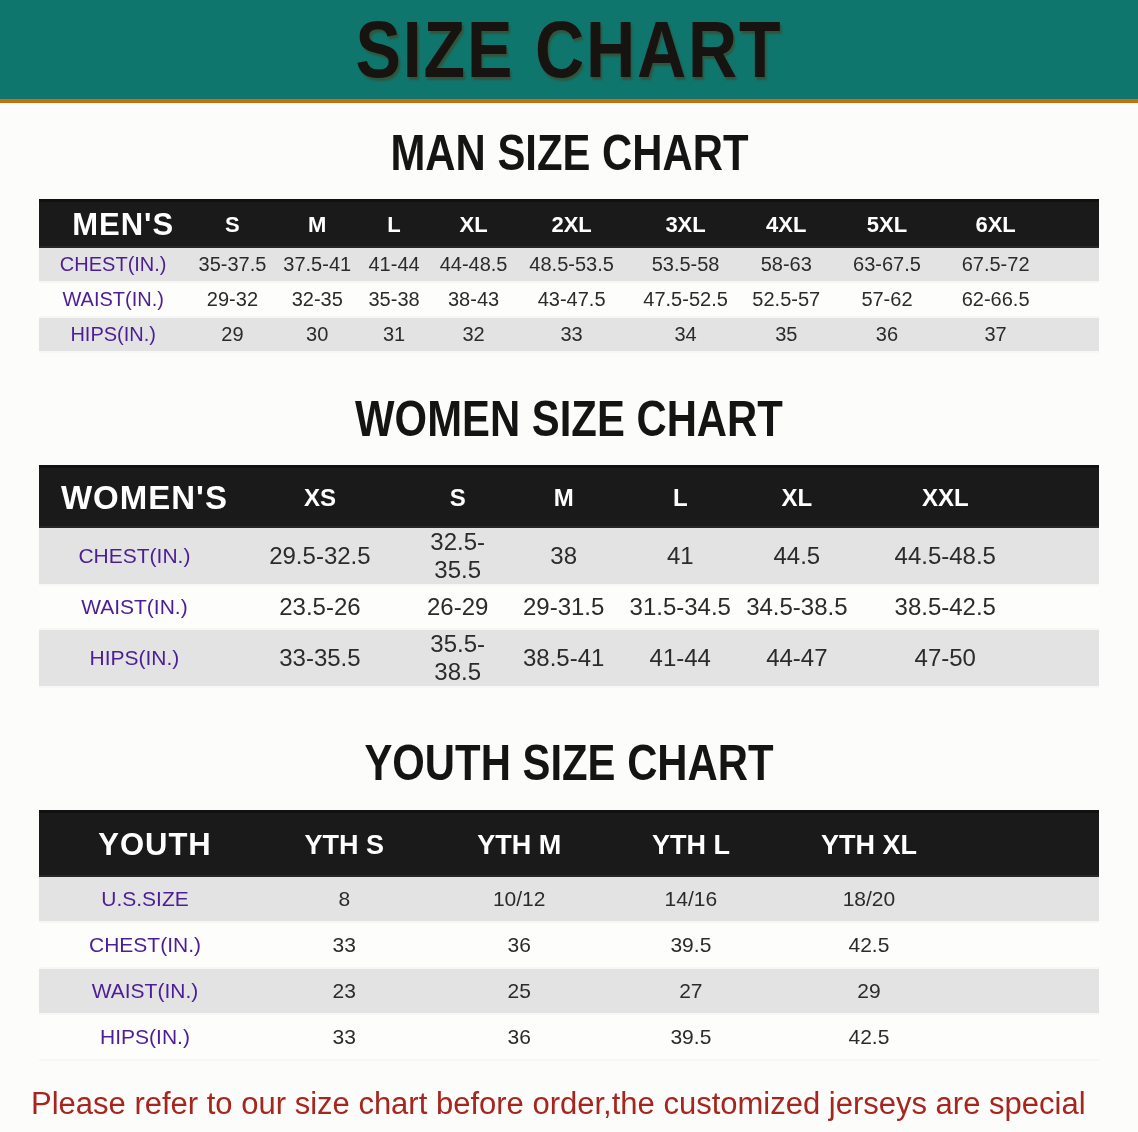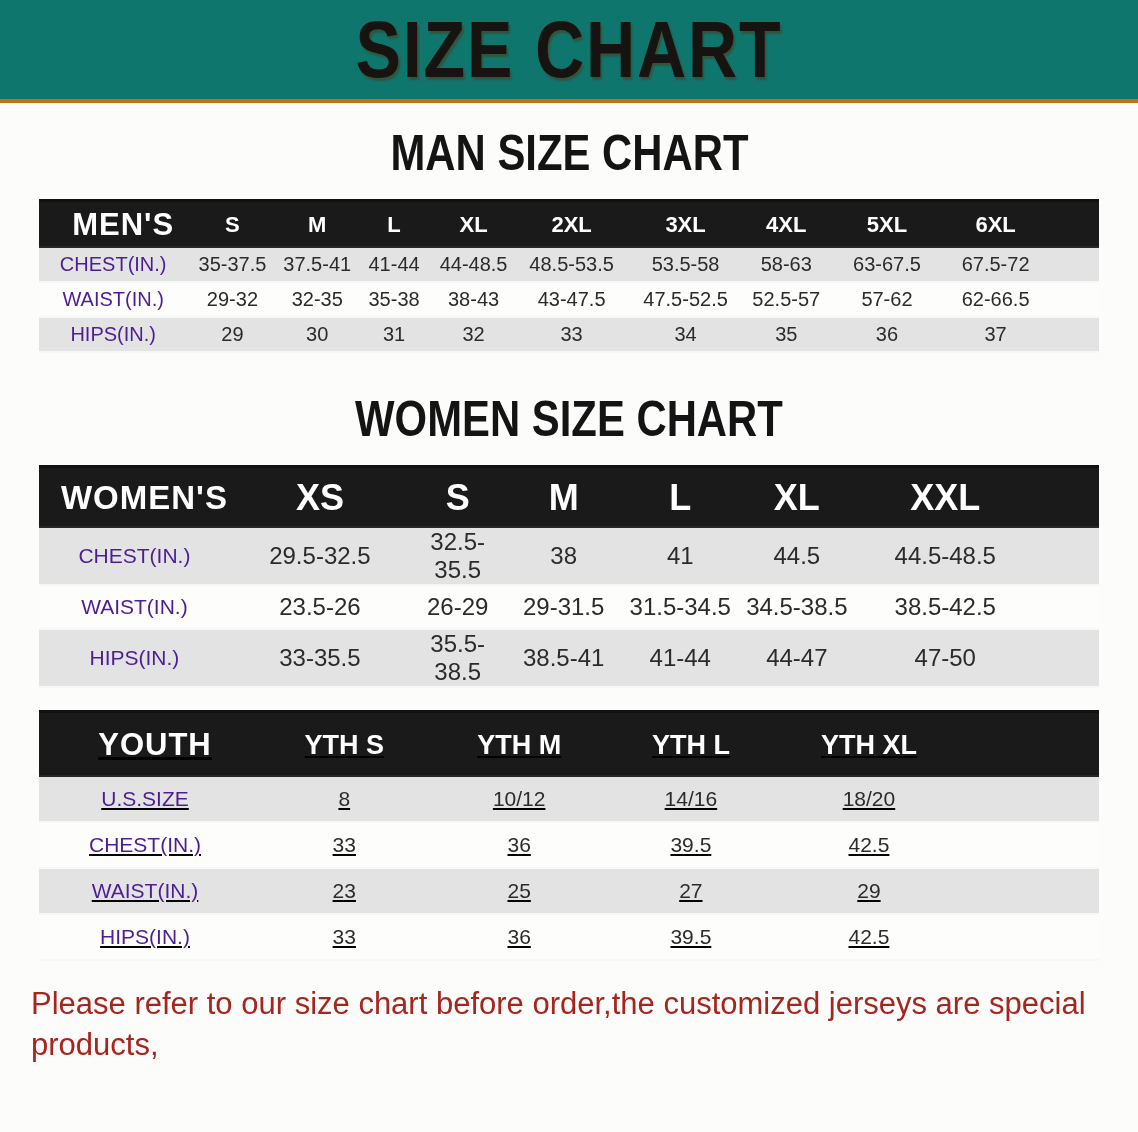--- a/index.html
+++ b/index.html
@@ -50,26 +50,26 @@
   table.size-table td.rlabel{color:#4c1d95;}
   tr.r-gray td{background:#e3e3e3;}
   tr.r-white td{background:#fdfdfc;}
   
   .men thead th{height:46px;font-size:22px;}
   .men th.grp{font-size:31px;}
   .men tbody tr td{height:33px;font-size:20px;}
   .men td.rlabel{font-size:20px;}
   
   .women{margin-top:24px;}
-  .women thead th{height:60px;font-size:36px;}
+  .women thead th{height:60px;font-size:24px;}
   .women th.grp{font-size:33px;}
   .women tbody tr td{height:42px;font-size:24px;}
   .women td.rlabel{font-size:21px;}
   
-  .youth{margin-top:24px;text-decoration:underline;}
+  .youth{margin-top:24px;}
   .youth thead th{height:64px;font-size:27px;}
   .youth th.grp{font-size:31px;letter-spacing:2px;}
   .youth tbody tr td{height:44px;font-size:21px;}
   .youth td.rlabel{font-size:21px;}
   
   .disclaimer{
     width:1076px;margin:22px auto 0;
     color:#a6251f;font-size:31px;line-height:41px;
     letter-spacing:0px;
   }
@@ -209,20 +209,21 @@
         <td>35.5-38.5</td>
         <td>38.5-41</td>
         <td>41-44</td>
         <td>44-47</td>
         <td>47-50</td>
         <td></td>
       </tr>
     </tbody>
   </table>
 
+  <h2 class="section-heading h-youth"><span class="ht">YOUTH SIZE CHART</span></h2>
 
   <table class="size-table youth">
     <colgroup>
       <col style="width:20%">
         <col style="width:17.6%">
         <col style="width:15.4%">
         <col style="width:17%">
       <col style="width:16.6%">
         <col style="width:13.4%">
     </colgroup>

